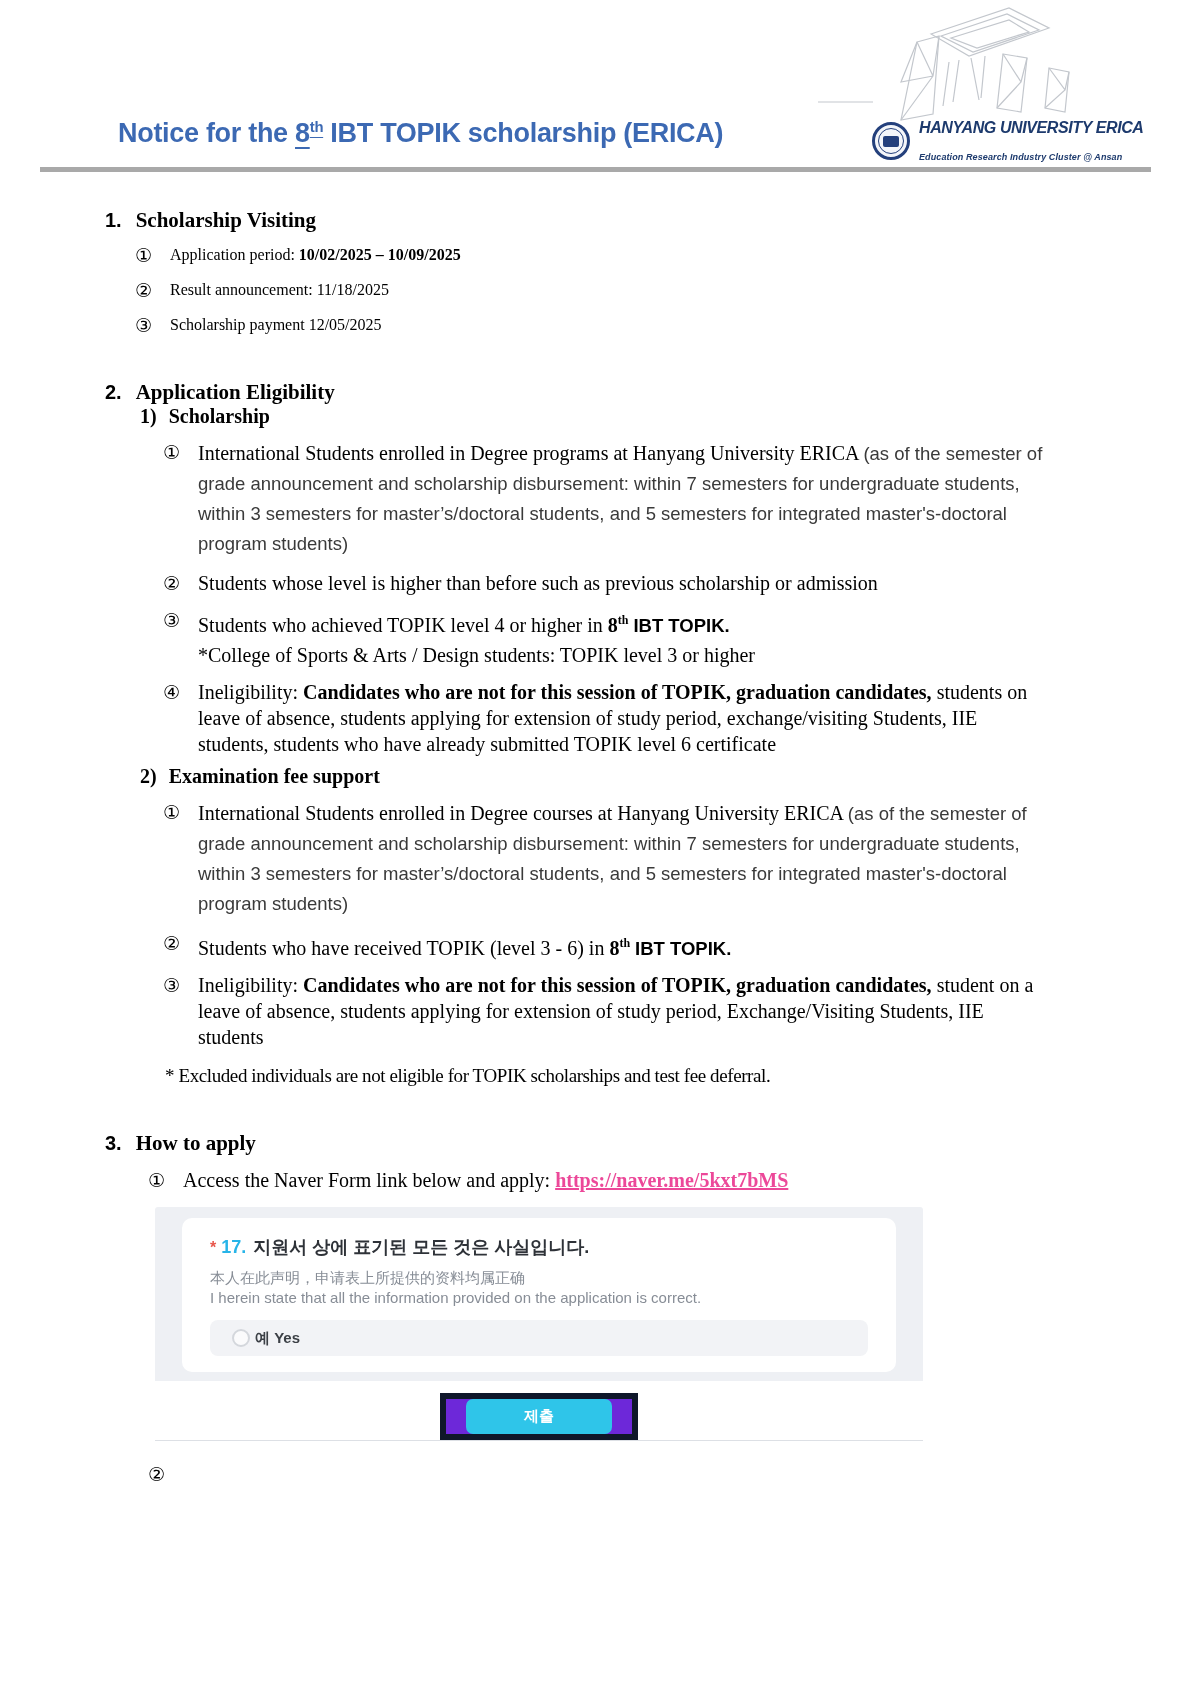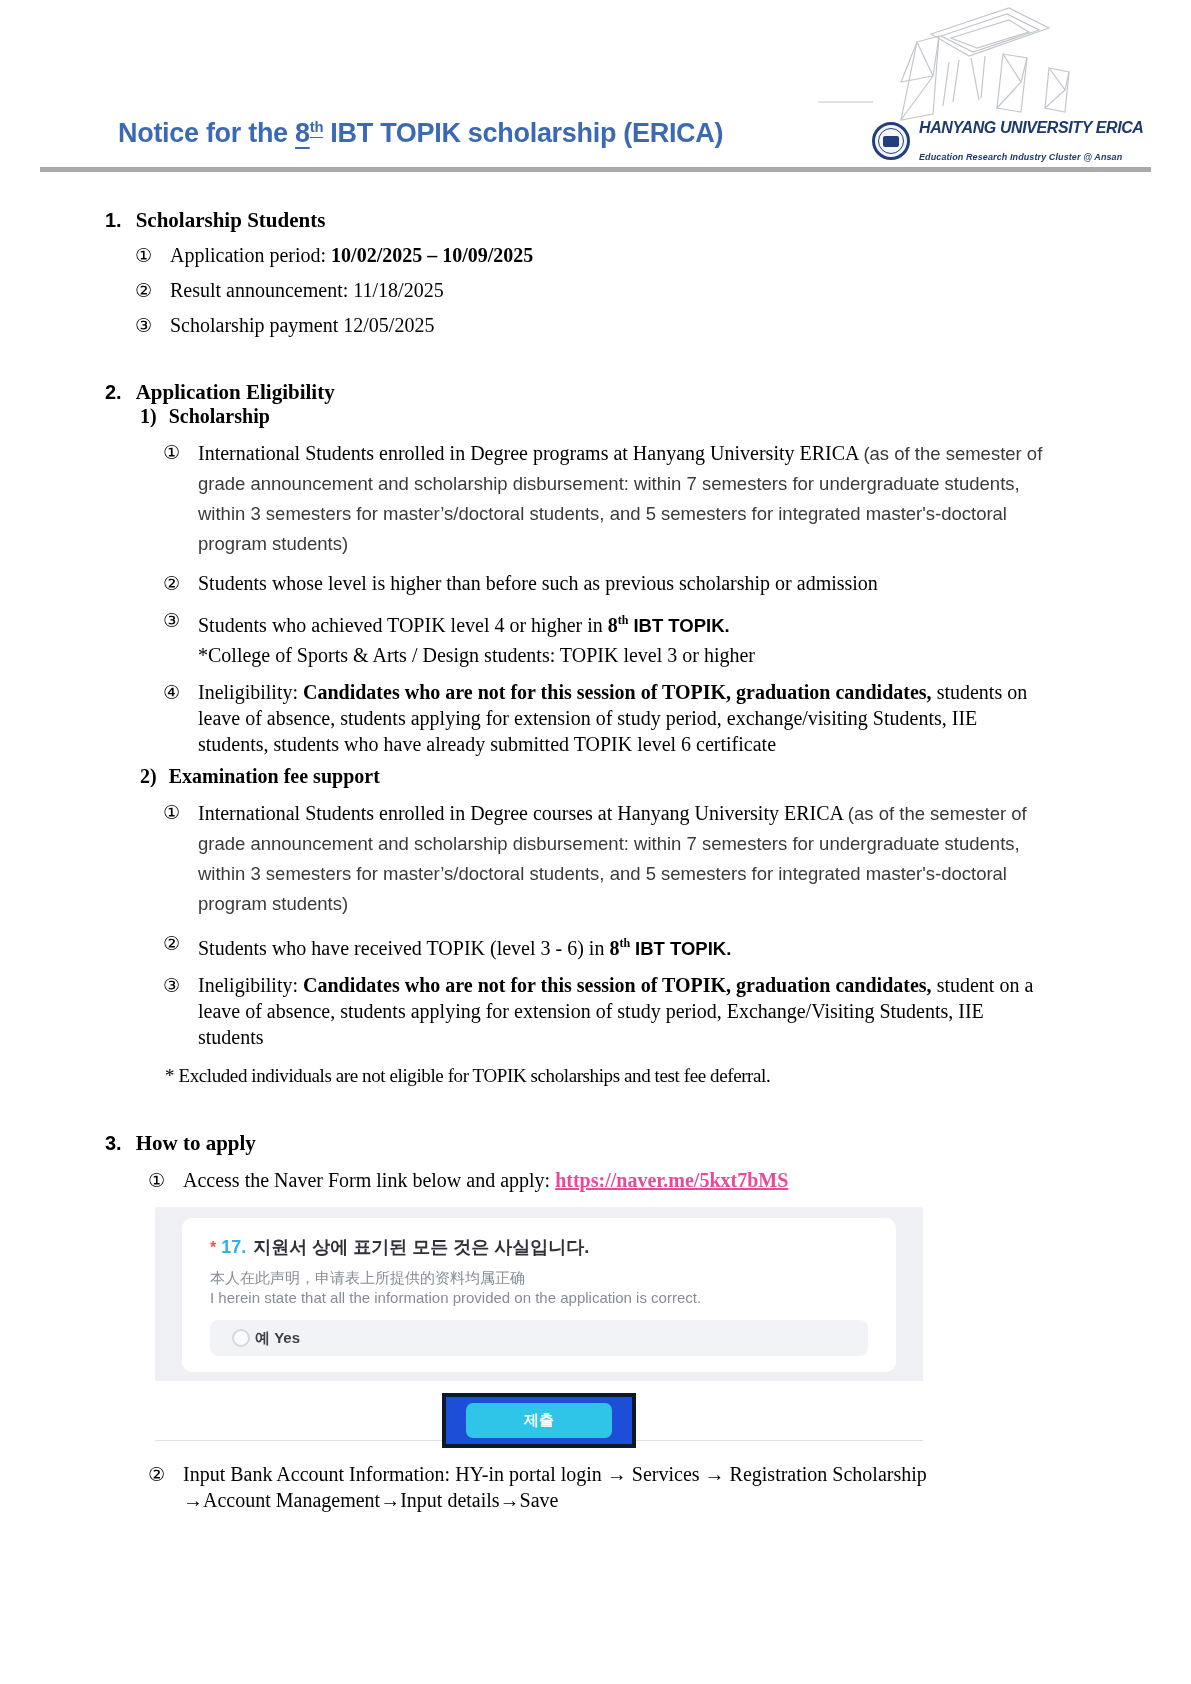--- a/index.html
+++ b/index.html
@@ -39,21 +39,21 @@
   .sub-head { display:flex; gap:12px; align-items:baseline; margin-left:35px; }
   .sub-label, .sub-title { font-size:20px; font-weight:bold; }
 
   .item { display:flex; gap:13px; margin-top:11px; }
   .indent-1 { margin-left:30px; }
   .indent-2 { margin-left:58px; }
   .indent-3 { margin-left:43px; }
   .marker { font-family:"DejaVu Sans", sans-serif; font-size:19px; line-height:26px; flex:0 0 22px; }
   .item-text { font-size:20px; line-height:26px; max-width:845px; }
   .sec1 .item { margin-top:9px; }
-  .sec1 .item-text { font-size:20px; }
+  .sec1 .item-text { font-size:16px; }
 
   .b { font-weight:bold; }
   .sup { vertical-align:super; font-size:0.6em; }
   .sans { font-family:"Liberation Sans", sans-serif; font-size:18.5px; line-height:30px; color:#3a3a3a; }
   .sansb { font-family:"Liberation Sans", sans-serif; font-size:18.5px; }
   .note { font-size:20px; line-height:26px; }
   .note-sec1 { margin:3px 0 0 30px; }
   .note-item { margin:3px 0 0 93px; }
   .note-cond { margin:13px 0 0 60px; font-size:19px; letter-spacing:-0.4px; }
   .sec-gap { margin-top:42px; }
@@ -69,21 +69,21 @@
   .req-star { color:#e8574c; margin-right:5px; font-size:16px; }
   .q-num { color:#27b4e8; margin-right:7px; }
   .form-sub { font-family:"Liberation Sans", sans-serif; font-size:15px; color:#878d96; line-height:20px; }
   .form-sub.zh { margin-top:9px; }
   .radio-row { margin-top:12px; background:#f2f3f6; border-radius:8px; height:36px;
                display:flex; align-items:center; gap:5px; padding-left:22px; cursor:pointer; }
   .radio-circle { width:18px; height:18px; border-radius:50%; border:2px solid #d4d7dc; background:#fbfbfc; }
   .radio-label { font-family:"Liberation Sans", sans-serif; font-weight:bold; font-size:15px; color:#3c4046; }
   .form-white { background:#ffffff; border-bottom:1px solid #dde0e5; padding-top:12px; height:60px;
                 display:flex; justify-content:center; align-items:flex-start; }
-  .red-box { border:4px solid #0f172a; padding:6px 20px; background:#1d4ed8; }
+  .red-box { border:6px solid #0f172a; padding:0 20px; background:#6d28d9; }
   .submit-btn { display:block; background:#2fc5e9; color:#ffffff; border:none; border-radius:7px;
                 font-family:"Liberation Sans", sans-serif; font-weight:bold; font-size:15px;
                 padding:8px 58px; cursor:pointer; }
 </style>
 </head>
 <body>
 
 <div class="line-art">
   <svg viewBox="0 0 270 122" fill="none" stroke="#c3c7cd" stroke-width="1.2">
     <path d="M5 100 H60"></path>
@@ -110,21 +110,21 @@
     <div class="l2">Education Research Industry Cluster @ Ansan</div>
   </div>
 </div>
 <div class="header-rule"></div>
 
 <div class="doc">
 
   <div class="section sec1">
     <div class="sec-head" style="margin-top:12px;">
       <span class="sec-num">1.</span>
-      <span class="sec-title">Scholarship Students</span>
+      <span class="sec-title">Scholarship Visiting</span>
     </div>
     <div class="item indent-1">
       <span class="marker">①</span>
       <p class="item-text"><span>Application period: </span><span class="b">10/02/2025 – 10/09/2025</span></p>
     </div>
     <div class="item indent-1">
       <span class="marker">②</span>
       <p class="item-text"><span>Result announcement: 11/18/2025</span></p>
     </div>
     <div class="item indent-1">
@@ -208,17 +208,16 @@
       </div>
       <div class="form-white">
         <div class="red-box">
           <button class="submit-btn">제출</button>
         </div>
       </div>
     </div>
 
     <div class="item indent-3" style="margin-top:20px;">
       <span class="marker">②</span>
-      <p class="item-text" style="max-width:800px;"><span>Input Bank Account Information: HY-in portal login → Services → Registration Scholarship →Account Management→Input details→Save</span></p>
     </div>
   </div>
 
 </div>
 
 </body></html>

